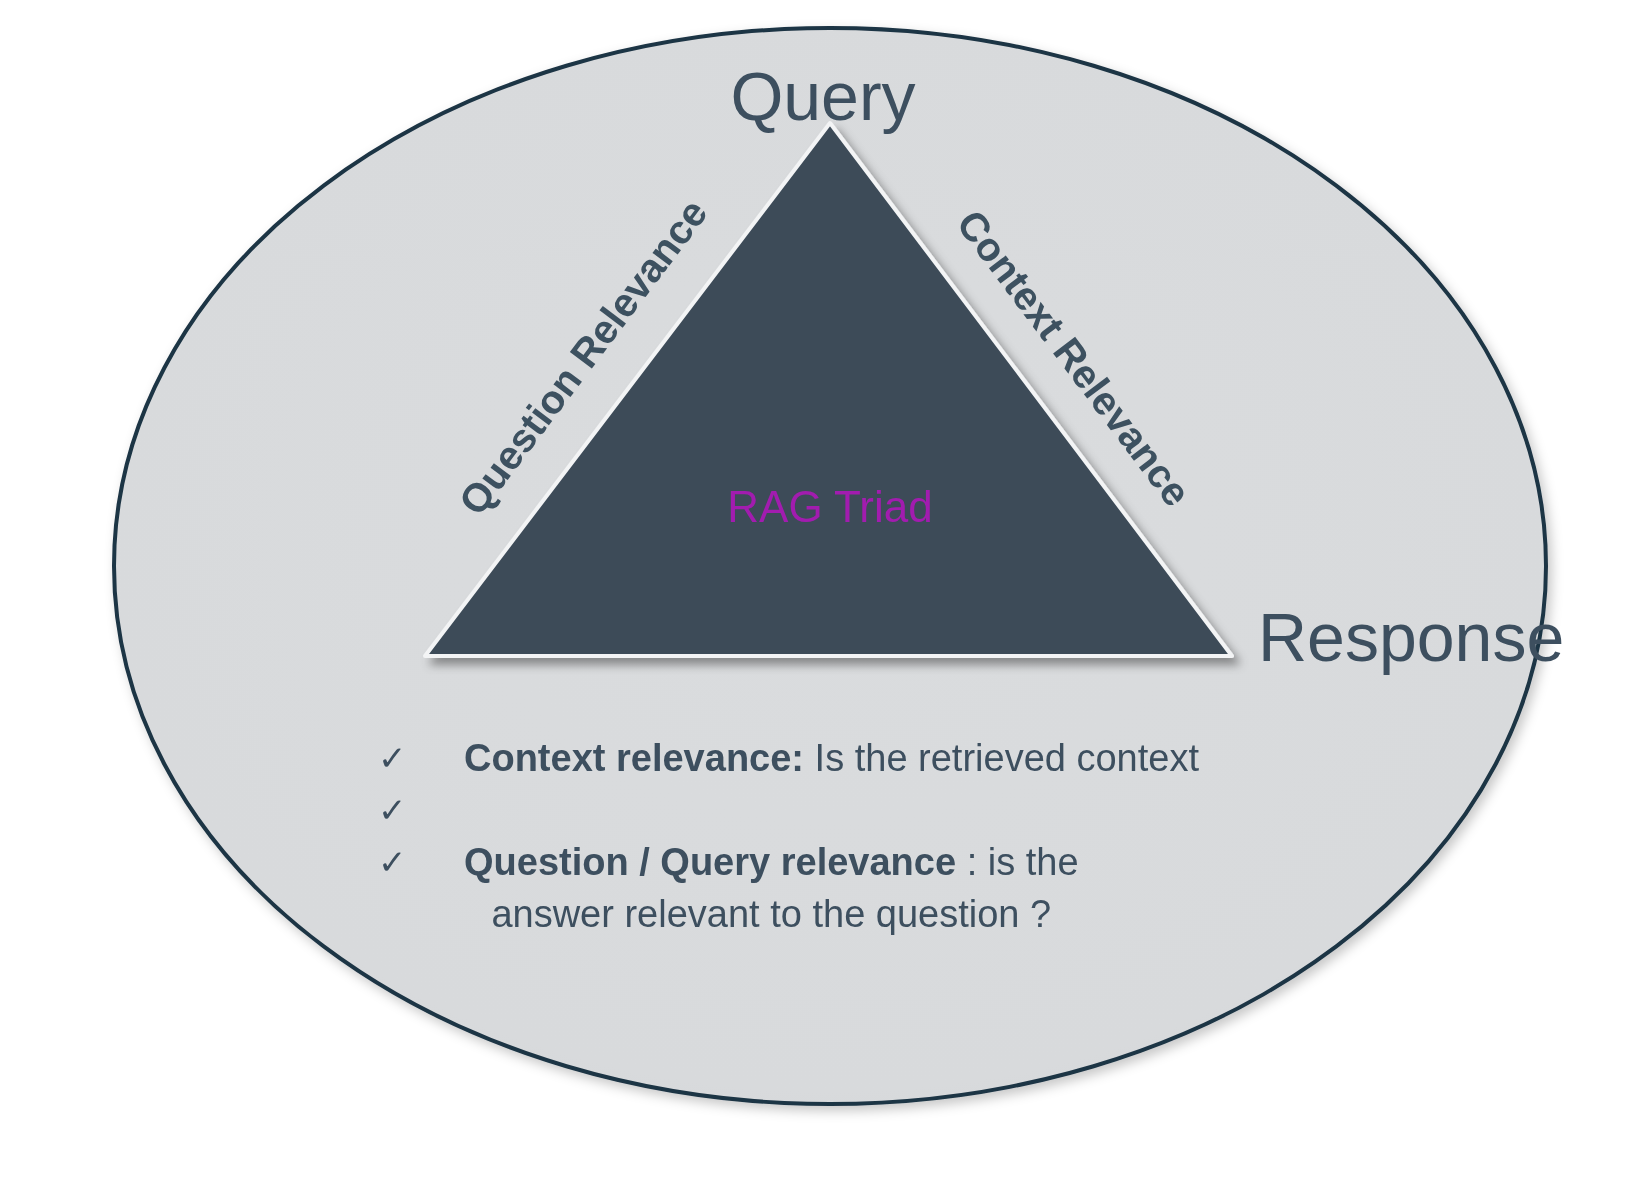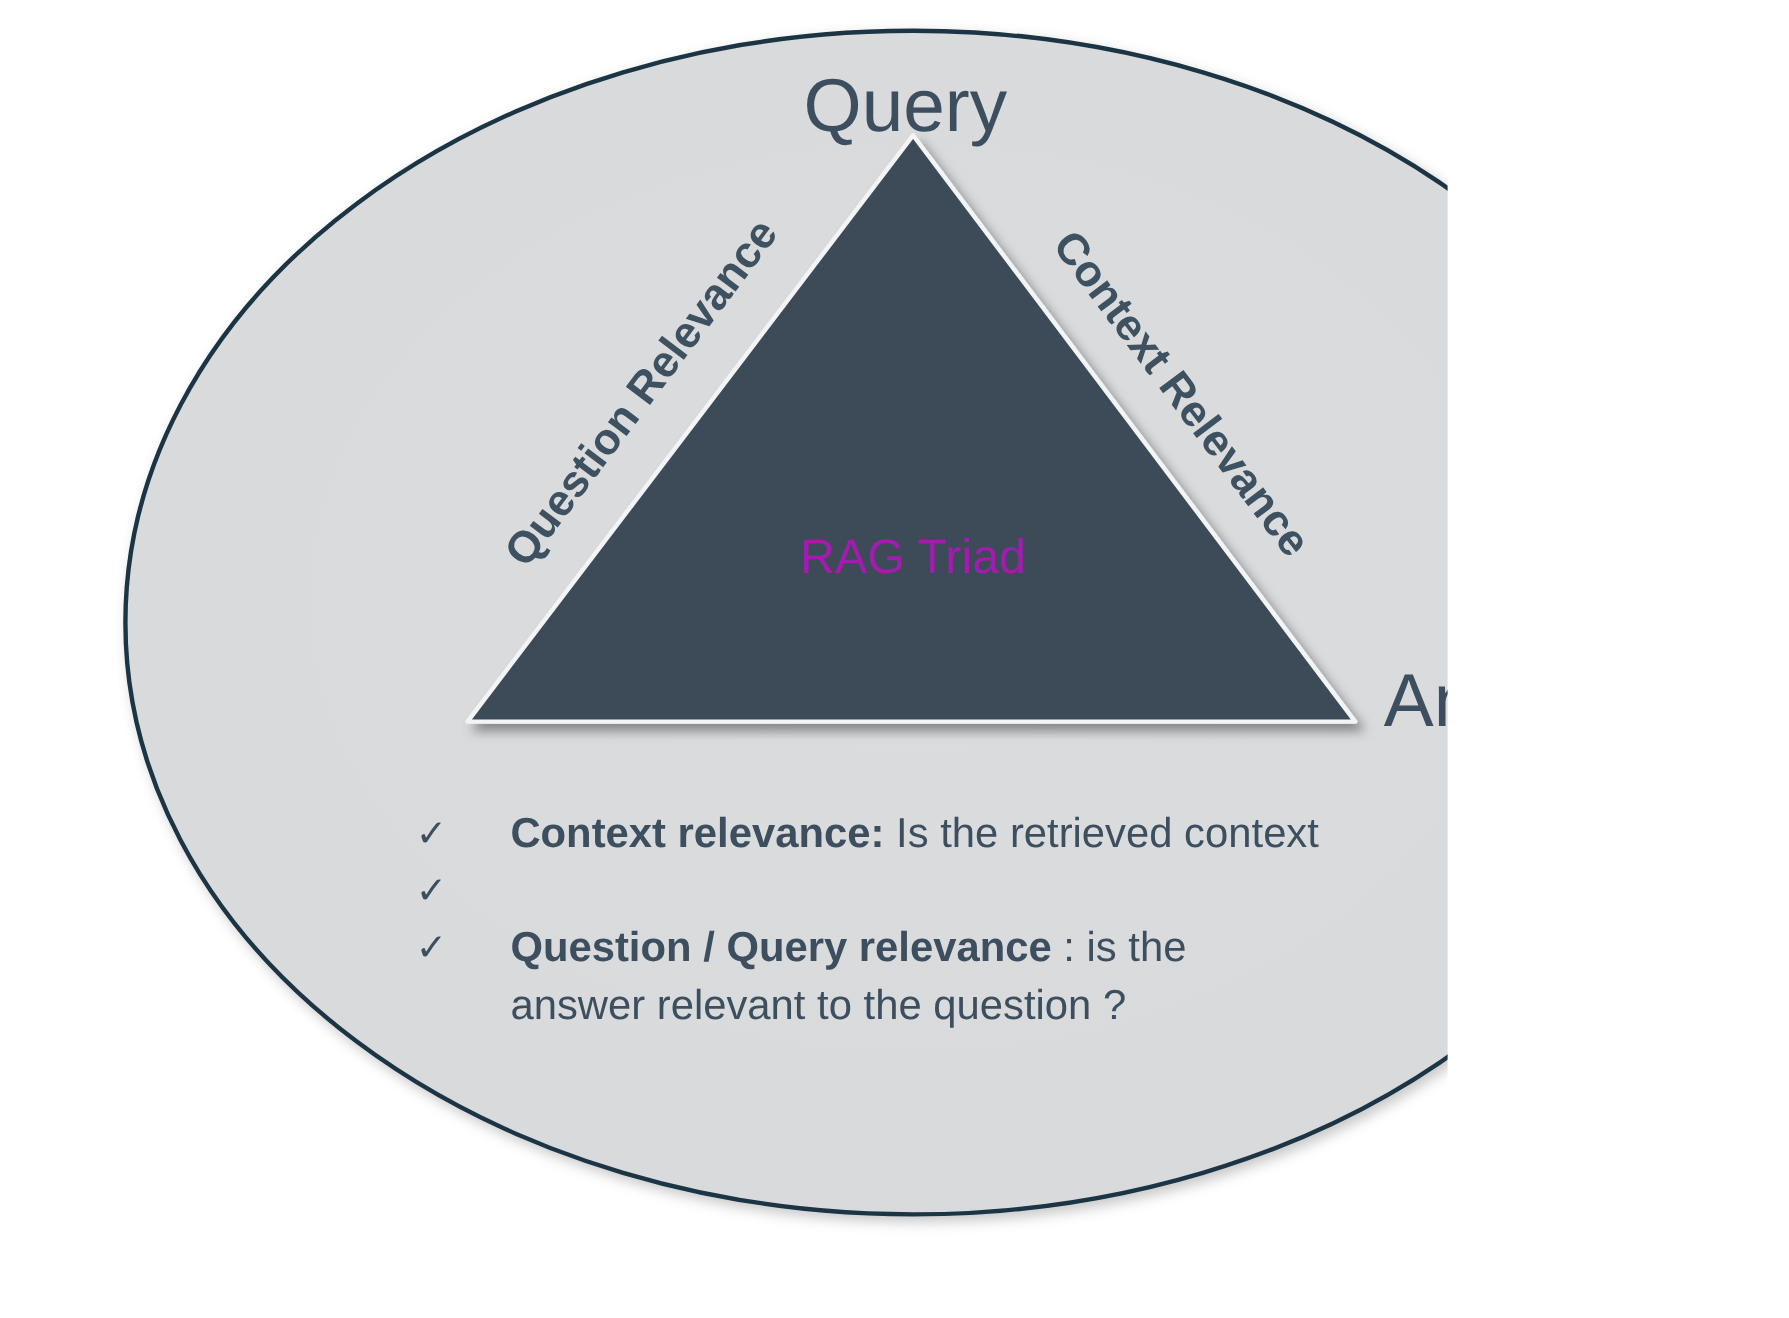--- a/index.html
+++ b/index.html
@@ -1,18 +1,18 @@
 <!DOCTYPE html>
 <html><head>
 <meta charset="utf-8">
 <style>
   html,body{margin:0;padding:0;background:#ffffff;}
   .canvas{
     position:relative;
-    width:1316px;height:1198px;
+    width:1626px;height:1198px;
     background:#ffffff;
     overflow:hidden;
     font-family:"Liberation Sans", sans-serif;
     color:#3d4f5f;
   }
   .shapes{position:absolute;left:0;top:0;width:1626px;height:1198px;}
   .lbl{position:absolute;white-space:nowrap;line-height:1;}
   .vertex{font-size:68px;font-weight:400;color:#3d4f5f;}
   .edge-label{font-size:40px;font-weight:600;color:#3d5160;}
   #query-label{left:823px;top:62px;transform:translateX(-50%);}
@@ -25,21 +25,21 @@
   .checklist{
     position:absolute;left:378px;top:732px;width:1000px;
     display:flex;flex-direction:column;
     font-size:38px;line-height:52px;color:#3d4f5f;
   }
   .check-item{display:flex;align-items:flex-start;}
   .check-mark{
     flex:0 0 50px;width:50px;font-size:34px;line-height:52px;
     color:#3d4f5f;
   }
-  .check-text{margin:0 0 0 36px;}
+  .check-text{margin:0 0 0 36px;text-align:center;}
   .check-text strong{font-weight:700;}
 </style>
 </head>
 <body>
 
 <div class="canvas">
 
   <svg class="shapes" viewBox="0 0 1626 1198" xmlns="http://www.w3.org/2000/svg">
     <defs>
       <radialGradient id="eggGrad" cx="50%" cy="48%" r="62%">
@@ -56,21 +56,21 @@
     </defs>
 
     <ellipse cx="830" cy="566" rx="716" ry="538" fill="url(#eggGrad)" stroke-width="4" filter="url(#softShadow)" stroke="#1d3444"></ellipse>
 
     <path d="M 830 123 L 1232 656 L 425 656 Z" stroke-width="4" stroke-linejoin="round" filter="url(#triShadow)" fill="#3e4c59" stroke="#f3f4f5"></path>
   </svg>
 
   <div class="lbl vertex" id="query-label">Query</div>
 
 
-  <div class="lbl vertex" id="context-label">Answer</div>
+  <div class="lbl vertex" id="context-label">Response</div>
 
   <div class="lbl edge-label" id="question-relevance">Question Relevance</div>
 
   <div class="lbl edge-label" id="context-relevance">Context Relevance</div>
 
   <div class="lbl" id="rag-triad">RAG Triad</div>
 
 
   <div class="checklist">
 

